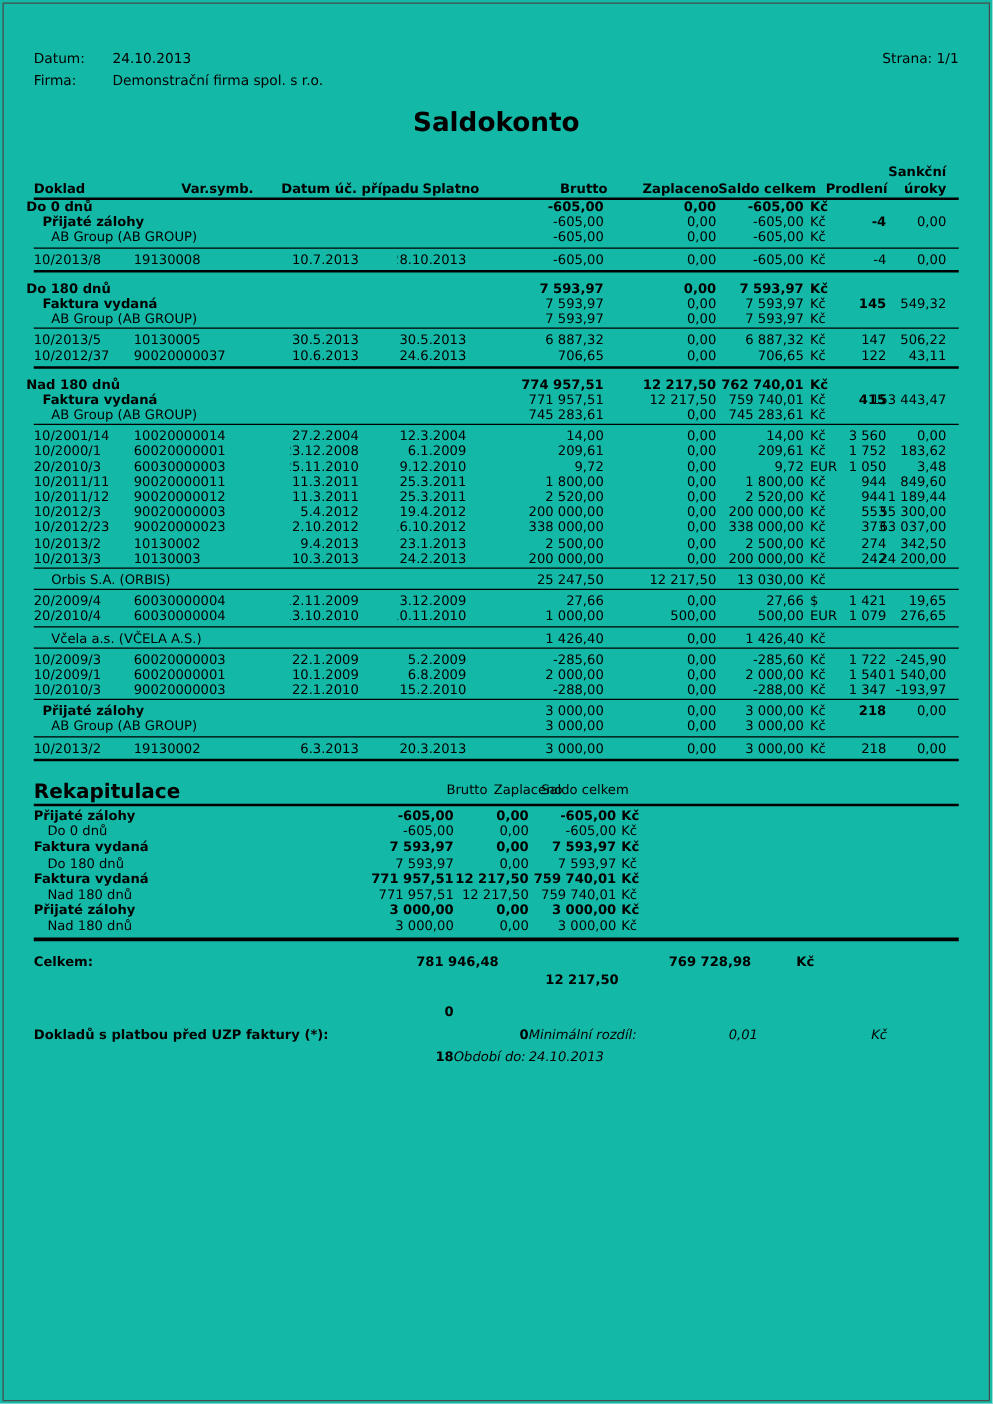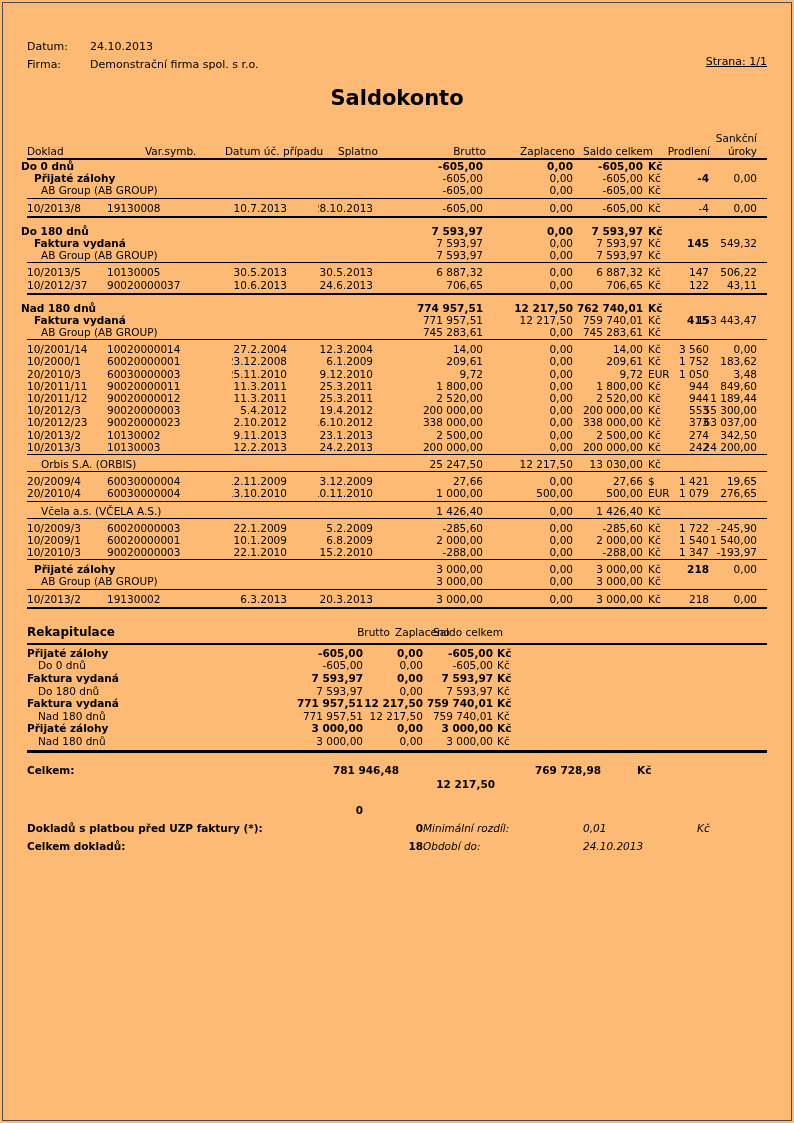--- a/index.html
+++ b/index.html
@@ -1,31 +1,31 @@
 <!DOCTYPE html>
 <html><head>
 <meta charset="utf-8">
 <style>
   html,body { margin:0; padding:0; background:#fff; }
-  .page { position:relative; width:794px; height:1123px; background:#fdba74; overflow:hidden;
+  .page { position:relative; width:794px; height:1123px; background:#14b8a6; overflow:hidden;
           font-family:"DejaVu Sans","Liberation Sans",sans-serif; color:#000; font-size:10.5px; }
   .pborder { position:absolute; inset:2px; border:1px solid #4b4b4b; pointer-events:none; }
   .content { position:absolute; left:0; top:0; width:794px; }
 
   
   .meta { margin:38px 27px 0 27px; position:relative; }
   .meta-row { line-height:18px; font-size:11px; white-space:nowrap; }
   .mlabel { display:inline-block; width:63px; }
-  .strana { position:absolute; right:0; top:15px;text-decoration:underline; }
+  .strana { position:absolute; right:0; top:0; }
 
   
   .rtitle { text-align:center; font-size:21px; font-weight:bold; margin:12px 0 20px 0; letter-spacing:0; }
 
   
-  .thead { position:relative; height:30px; }
+  .thead { position:relative; height:30px;font-weight:bold; }
   .thead span { position:absolute; bottom:3px; white-space:nowrap; }
   .h-sankcni { right:37px; bottom:16px !important; }
   .h-doklad { left:27px; } .h-varsymb { left:145px; } .h-datum { left:225px; } .h-splatno { left:338px; }
   .h-brutto { right:308px; } .h-zapl { right:219px; } .h-saldo { right:141px; } .h-prodleni { right:84px; } .h-uroky { right:37px; }
   .thead-line { position:absolute; left:27px; right:27px; bottom:0; border-top:2px solid #000; }
 
   
   .rows { margin-left:27px; }
   .trow { display:grid; grid-template-columns:80px 92px 88px 86px 110px 90px 70px 24px 42px 48px;
           height:12.2px; line-height:12.2px; }
@@ -40,21 +40,21 @@
   .trow.section .doklad { margin-left:-6px; }
   .trow.type .doklad { font-weight:bold; padding-left:7px; }
   .trow.type .prodleni i { font-weight:bold; }
   .trow.customer .doklad { padding-left:14px; }
   .trow.rule-thin  { display:block; border-top:1px solid #000; height:2px; margin:1px 0 1px 0; grid-template-columns:none; width:740px; }
   .trow.rule-thick { display:block; border-top:2px solid #000; height:5px; margin:2px 0 2px 0; grid-template-columns:none; width:740px; }
 
   
   .rekap { margin:10px 0 0 27px; width:740px; }
   .rekap-head { position:relative; height:17px; line-height:17px; }
-  .rk-title { font-weight:bold; font-size:12px; }
+  .rk-title { font-weight:bold; font-size:16px; }
   .rekap-head .rh { position:absolute; bottom:0; white-space:nowrap; }
   .rh-brutto { left:303px; width:60px; text-align:right; }
   .rh-zapl { left:363px; width:60px; text-align:right; }
   .rh-saldo { left:406px; }
   .rekap-line { border-top:2px solid #000; margin:2px 0 2px 0; }
   .rekap-line.thick3 { border-top:3px solid #000; }
   .rrow { display:grid; grid-template-columns:180px 156px 60px 70px 24px; height:12.6px; line-height:12.6px; }
   .rrow .rc { white-space:nowrap; }
   .rrow.type { font-weight:bold; }
   .rrow.sub .rlabel { padding-left:11px; }
@@ -648,21 +648,21 @@
           <span class="c anch">
             <i>63 037,00</i>
           </span>
         </div>
 
         <div class="trow detail">
           <span class="c doklad">10/2013/2</span>
           <span class="c varsymb">10130002</span>
           <span class="c clip">
             <span class="win">
-              <i>9.11.2013</i>
+              <i>9.4.2013</i>
             </span>
           </span>
           <span class="c clip">
             <span class="win">
               <i>23.1.2013</i>
             </span>
           </span>
           <span class="c num">2 500,00</span>
           <span class="c num">0,00</span>
           <span class="c num">2 500,00</span>
@@ -673,21 +673,21 @@
           <span class="c anch">
             <i>342,50</i>
           </span>
         </div>
 
         <div class="trow detail">
           <span class="c doklad">10/2013/3</span>
           <span class="c varsymb">10130003</span>
           <span class="c clip">
             <span class="win">
-              <i>12.2.2013</i>
+              <i>10.3.2013</i>
             </span>
           </span>
           <span class="c clip">
             <span class="win">
               <i>24.2.2013</i>
             </span>
           </span>
           <span class="c num">200 000,00</span>
           <span class="c num">0,00</span>
           <span class="c num">200 000,00</span>
@@ -1144,21 +1144,20 @@
           <span class="fc"></span>
       </div>
       <div class="frow">
         <span class="fc flabel">Dokladů s platbou před UZP faktury (*):</span>
         <span class="fc fval">0</span>
         <span class="fc it">Minimální rozdíl:</span>
         <span class="fc it">0,01</span>
         <span class="fc fkc">Kč</span>
       </div>
       <div class="frow">
-        <span class="fc flabel">Celkem dokladů:</span>
         <span class="fc fval">18</span>
         <span class="fc it">Období do:</span>
         <span class="fc it pad-r">24.10.2013</span>
         <span class="fc"></span>
       </div>
     </div>
 
   </div>
 </div>
 

